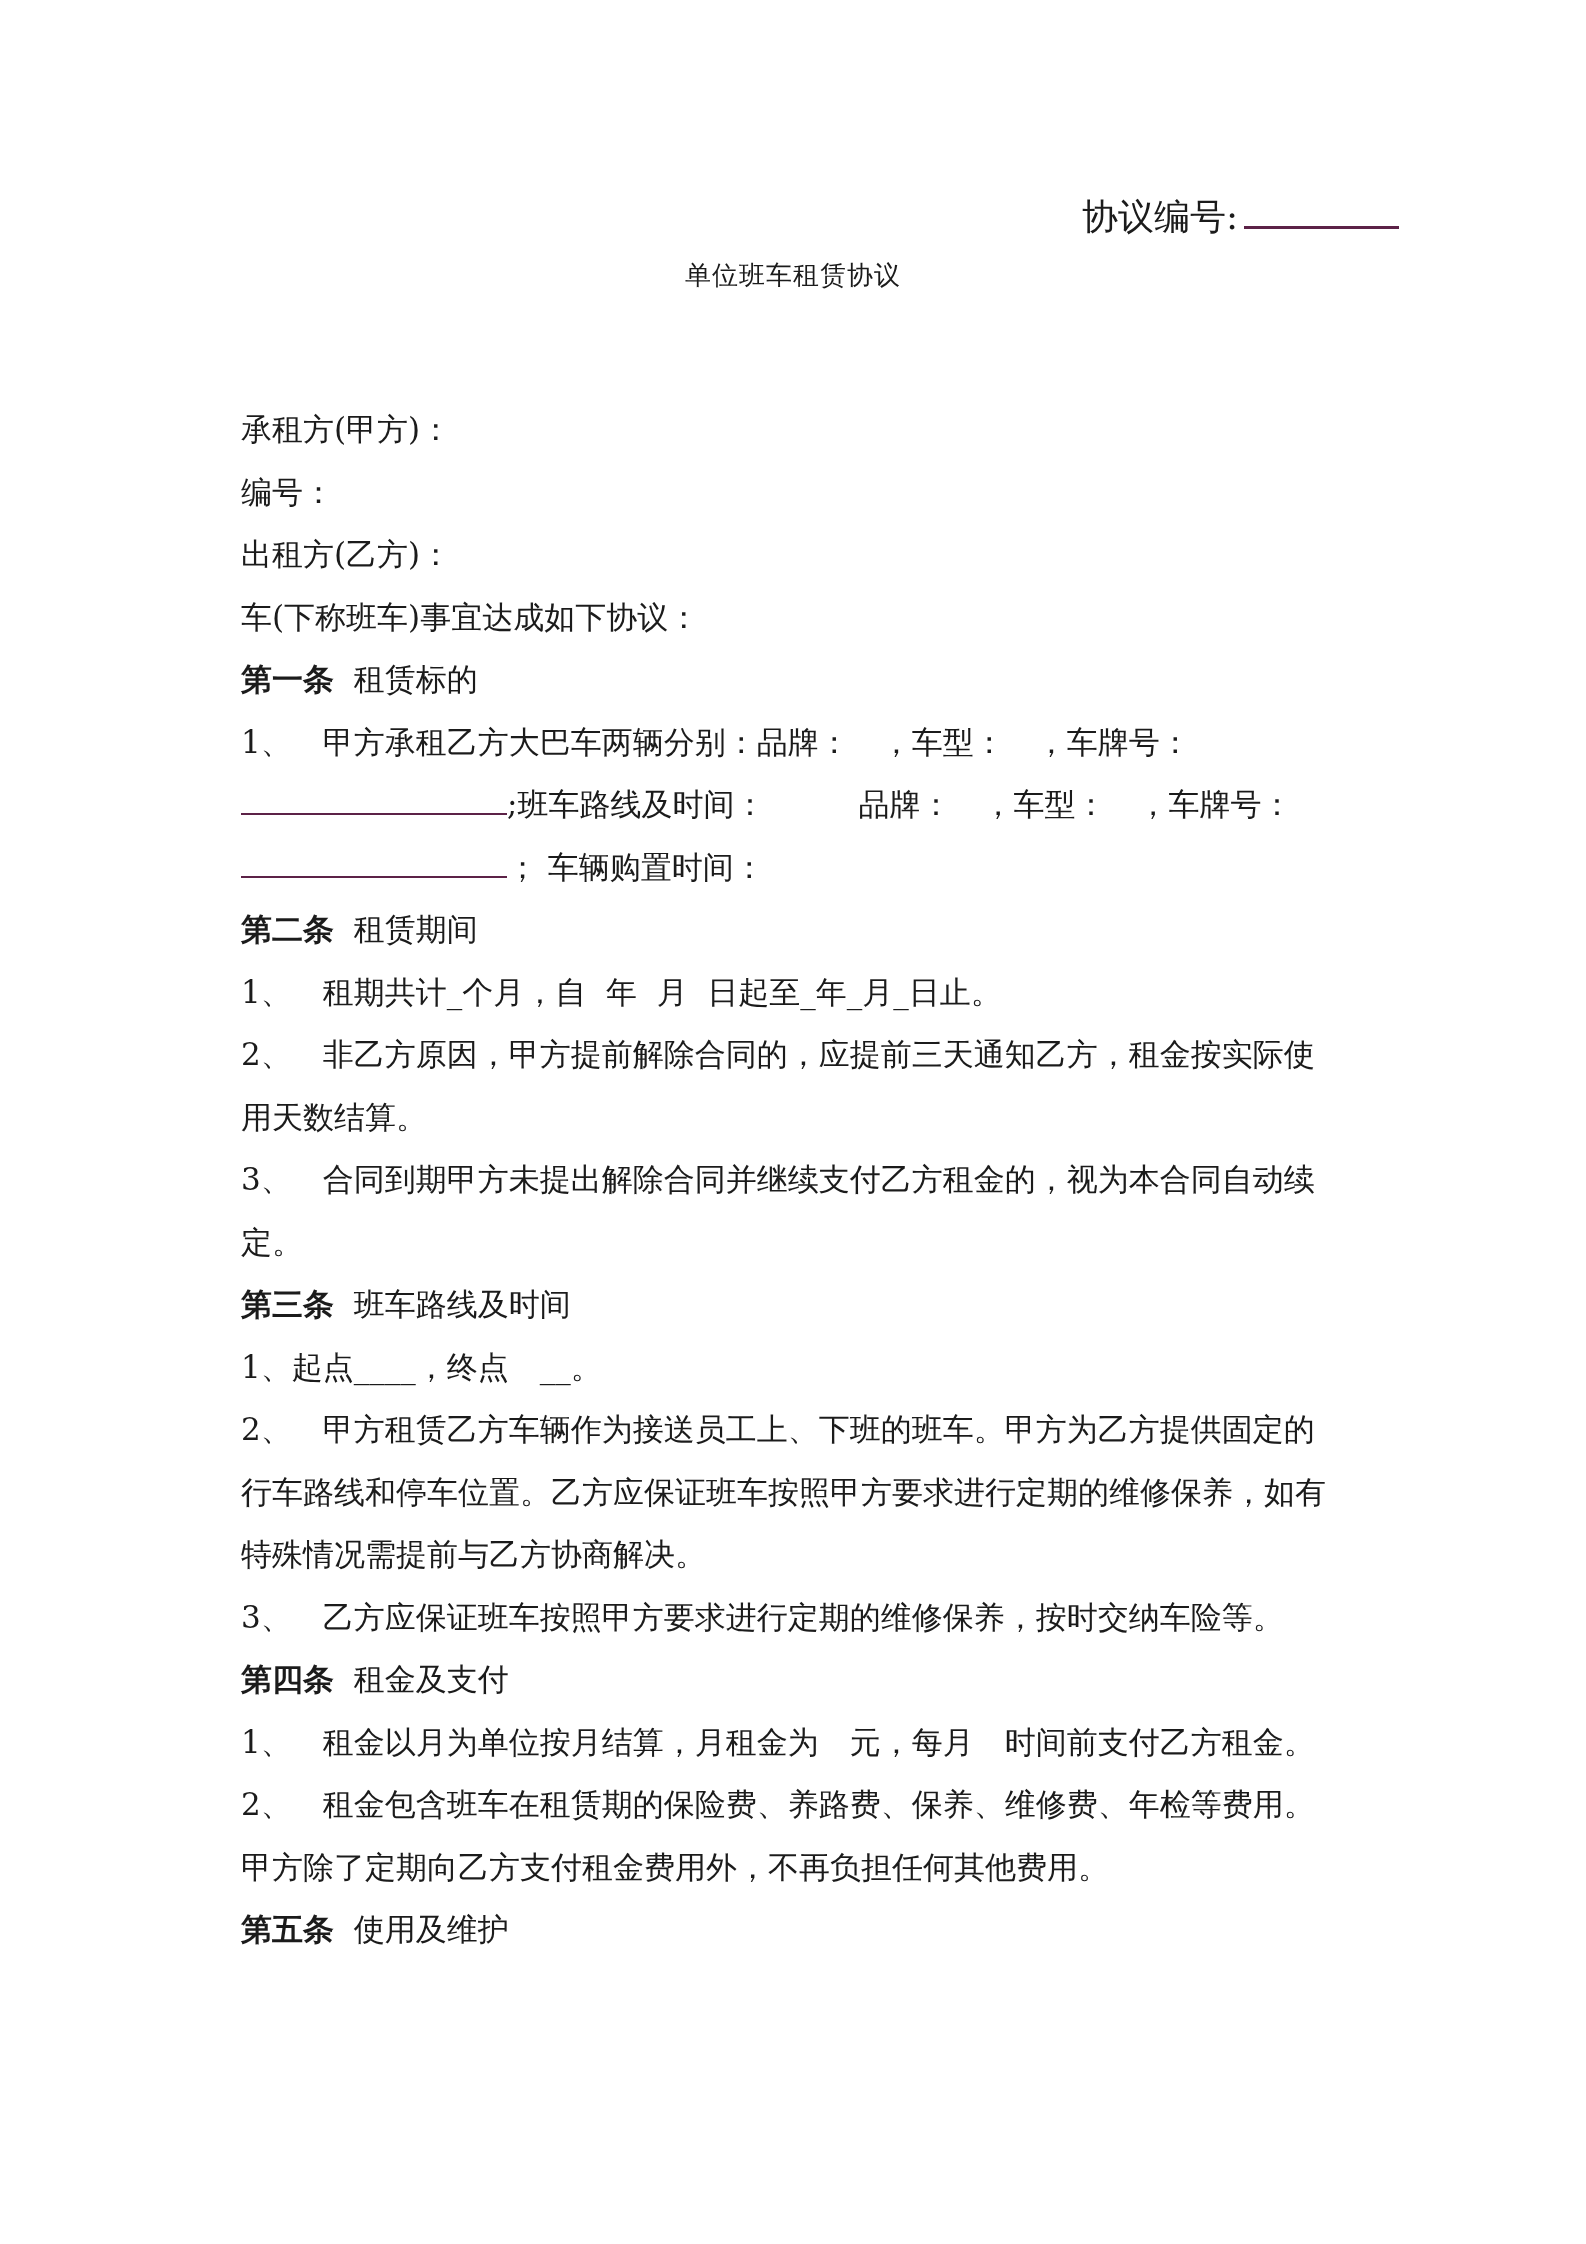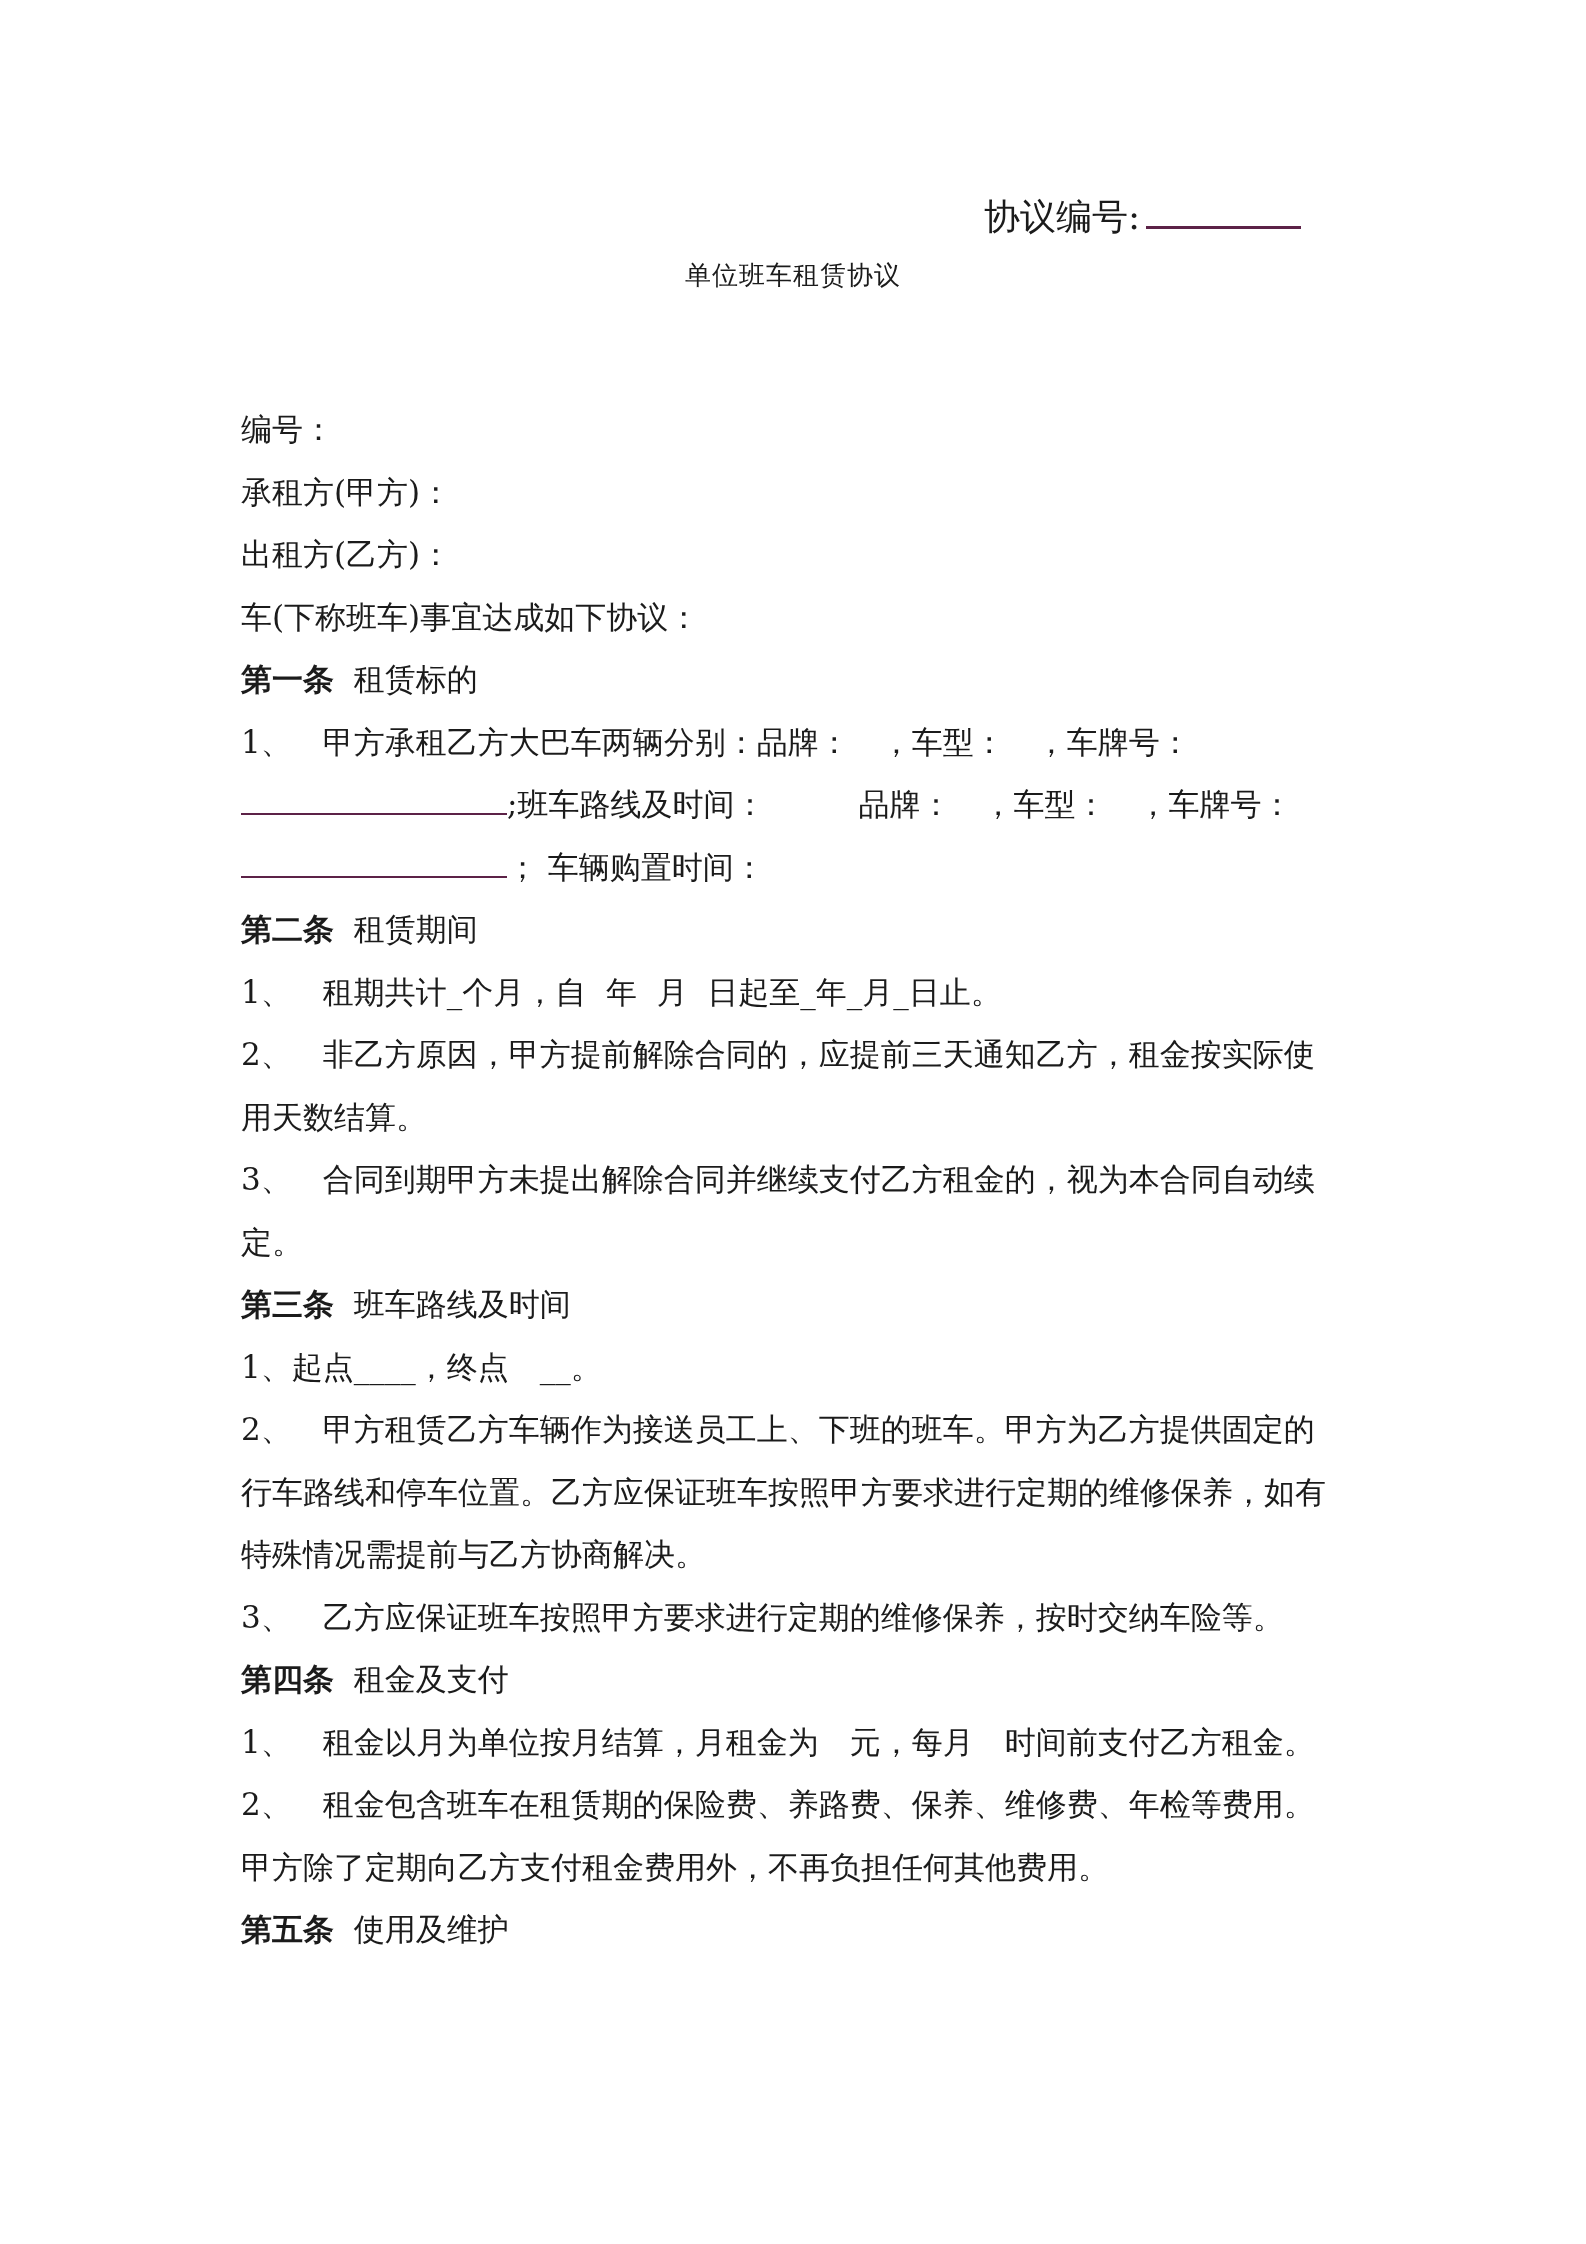--- a/index.html
+++ b/index.html
@@ -10,21 +10,21 @@
   .page{
     position:relative;
     width:1586px;height:2244px;
     background:#ffffff;
     font-family:"DejaVu Serif","Liberation Serif",serif;
     color:var(--ink);
     overflow:hidden;
   }
   .agreement-no{
     position:absolute;
-    top:193px;left:984px;
+    top:193px;left:1082px;
     font-size:36px;line-height:48px;
     white-space:nowrap;
   }
   .hdr-blank{
     display:inline-block;
     width:155px;height:12px;
     border-bottom:3px solid var(--blank);
     margin-left:6px;
   }
   .title{
@@ -59,22 +59,22 @@
 <div class="page">
 
   <div class="agreement-no">
     <span>协议编号:</span><span class="hdr-blank"></span>
   </div>
 
   <div class="title">单位班车租赁协议</div>
 
   <div class="content">
 
+    <div class="line"><span>承租方(甲方)：</span></div>
     <div class="line"><span>编号：</span></div>
-    <div class="line"><span>承租方(甲方)：</span></div>
     <div class="line"><span>出租方(乙方)：</span></div>
     <div class="line"><span>车(下称班车)事宜达成如下协议：</span></div>
 
     <div class="line"><span class="b">第一条</span><span>&nbsp;&nbsp;租赁标的</span></div>
 
     <div class="line"><span>1、　甲方承租乙方大巴车两辆分别：品牌：　，车型：　，车牌号：</span></div>
     <div class="line"><span class="fill-blank"></span><span>;班车路线及时间：　　　品牌：　，车型：　，车牌号：</span></div>
     <div class="line"><span class="fill-blank"></span><span>；&nbsp;车辆购置时间：</span></div>
 
     <div class="line"><span class="b">第二条</span><span>&nbsp;&nbsp;租赁期间</span></div>

